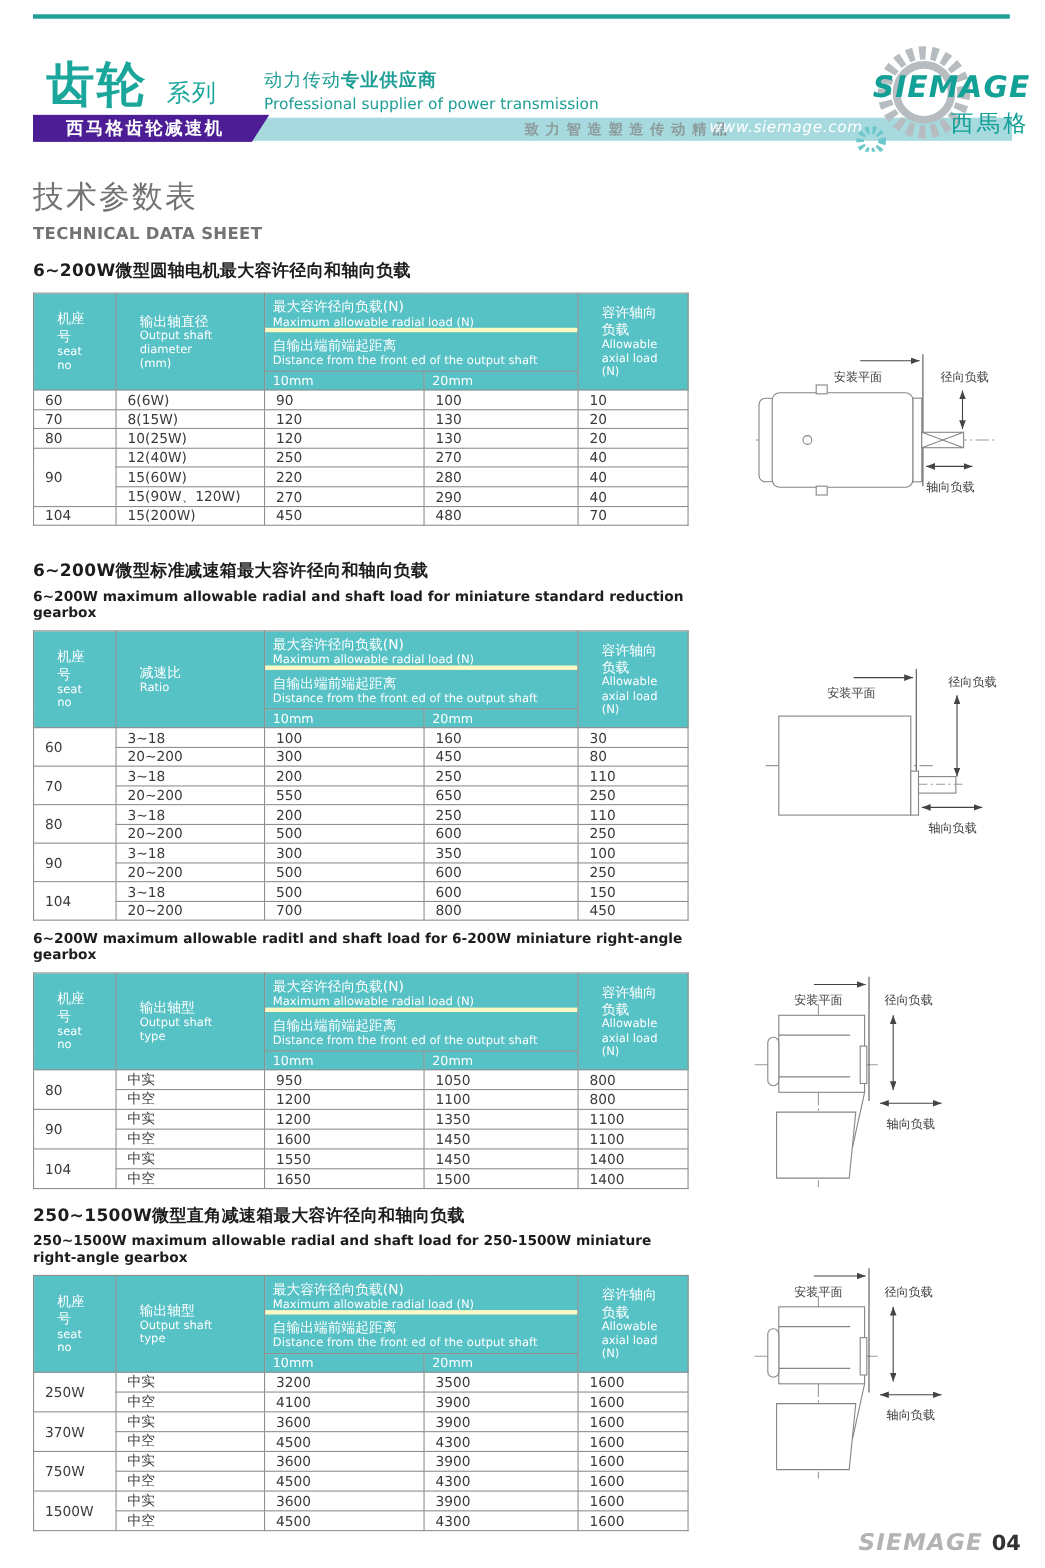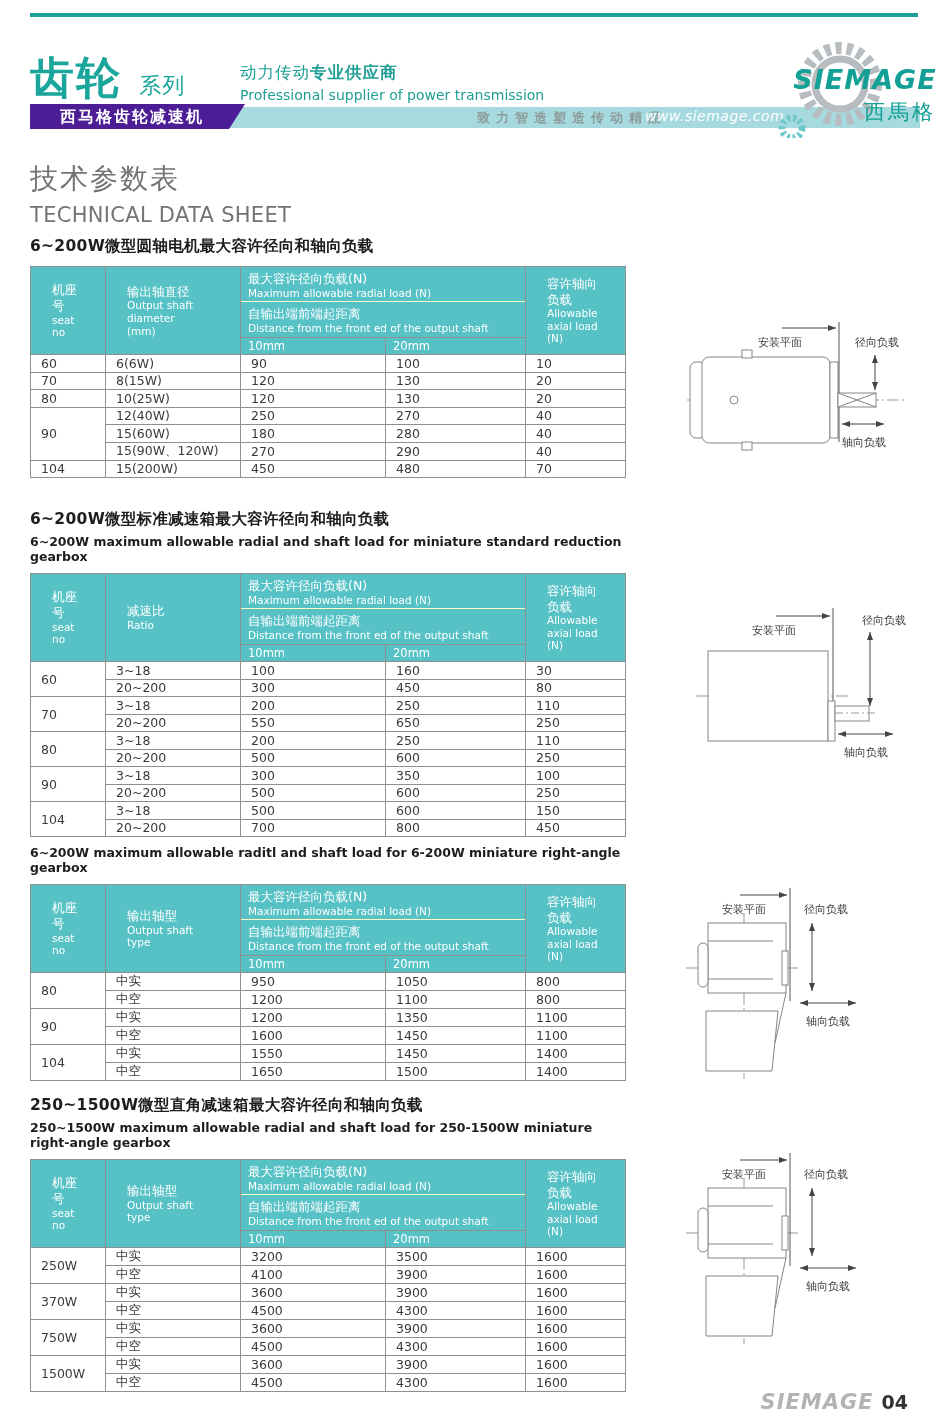--- a/index.html
+++ b/index.html
@@ -5,72 +5,72 @@
   *{box-sizing:border-box;margin:0;padding:0}
   html,body{background:#fff}
   body{
     width:950px;height:1425px;position:relative;overflow:hidden;
     font-family:"DejaVu Sans","Liberation Sans",sans-serif;
   }
   .abs{position:absolute}
 
   
   .top-rule{left:30px;top:13px;width:888px;height:4px;background:#1f9f96}
-  .brand-cn{left:30px;top:56px;color:#1ba69c;font-weight:bold;font-size:44px;line-height:1;letter-spacing:2px}
+  .brand-cn{left:42px;top:56px;color:#1ba69c;font-weight:bold;font-size:44px;line-height:1;letter-spacing:2px}
   .brand-suffix{color:#1ba69c;font-size:22px;font-weight:normal;letter-spacing:1px}
   .tagline{left:240px;top:62px;color:#1e9e95}
   .tagline .cn{font-size:16.5px;letter-spacing:1px}
   .tagline .cn b{font-weight:bold}
   .tagline .en{font-size:14px;margin-top:3px}
   .banner-light{left:226px;top:107px;width:694px;height:21px;background:#a6dadf}
   .banner-dark{left:30px;top:104px;width:215px;height:25px;background:#4c1d95;
     clip-path:polygon(0 0,100% 0,calc(100% - 16px) 100%,0 100%);
     color:#fff;font-weight:bold;font-size:16px;line-height:25px;padding-left:30px;letter-spacing:2px}
   .banner-slogan{left:477px;top:109px;color:#8d9b9b;font-size:13px;font-weight:bold;letter-spacing:6px}
   .banner-url{left:645px;top:108px;color:#fff;font-size:14px;font-weight:normal;font-style:italic;letter-spacing:.5px}
   .logo{left:778px;top:34px;width:172px;height:104px}
   .logo svg{position:absolute;left:0;top:0}
   .logo .word{position:absolute;left:2px;top:30px;width:170px;color:#13a096;font-size:27px;font-weight:bold;font-style:italic;letter-spacing:1px;text-align:center}
   .logo .cnword{position:absolute;left:86px;top:64px;color:#13a096;font-size:21px;letter-spacing:3px;font-family:"DejaVu Serif","Liberation Serif",serif}
 
   
   .page-title{left:30px;top:160px;color:#737373}
   .page-title .cn{font-size:28px;letter-spacing:2px}
-  .page-title .en{font-size:21px;font-weight:normal;margin-top:5px;letter-spacing:.3px}
+  .page-title .en{font-size:15px;font-weight:bold;margin-top:5px;letter-spacing:.3px}
 
   
   .section{left:30px;width:600px}
   .sec-title-cn{font-size:15.5px;font-weight:bold;color:#1d1d1d;letter-spacing:.3px}
   .sec-title-en{font-size:12.5px;font-weight:bold;color:#1d1d1d;margin-top:4px}
   .s1{top:236px}.s2{top:509px}.s3{top:841px}.s4{top:1095px}
 
   
   table.spec{border-collapse:collapse;width:595px;table-layout:fixed;margin-top:9px;
     font-size:12.5px;color:#3a3a3a}
   .spec col.c1{width:75px}.spec col.c2{width:135px}.spec col.c3{width:145px}
   .spec col.c4{width:140px}.spec col.c5{width:100px}
   .spec th,.spec td{border:1px solid #8f8f8f}
   .spec thead th{background:#57c2c6;color:#fff;font-weight:normal;text-align:left;
     vertical-align:middle;padding:3px 21px}
   .hcn{font-size:12.5px;line-height:1.25}
   .hen{font-size:10.5px;line-height:1.2}
   .spec th.group{padding:0;vertical-align:top}
   .gtop,.gbot{padding:4px 7px;height:35px}
-  .gtop{border-bottom:1px solid #fef9c3}
+  .gtop{border-bottom:4px solid #fef9c3}
   .spec tr.sub th{height:17px;padding:1px 7px;font-size:11.5px;border-top:1px solid #fff}
   .spec tr.sub th + th{border-left:1px solid #fff}
   .spec td{height:17.5px;padding:0 4px 0 10px;background:#fff;vertical-align:middle}
 
   
   .diagram{pointer-events:none}
   .d1{left:682px;top:320px}.d2{left:688px;top:606px}.d3{left:678px;top:883px}.d4{left:678px;top:1148px}
   .diagram text{font-size:11px;fill:#3f3f3f}
 
   
-  .footer{right:42px;top:1390px;text-align:right}
+  .footer{right:22px;top:1390px;text-align:right}
   .footer .brand{color:#b3b3b3;font-size:21px;font-weight:bold;font-style:italic;letter-spacing:1px}
   .footer .page{color:#333;font-size:19px;font-weight:bold;margin-left:8px}
 </style>
 </head>
 <body>
 
 <div class="abs top-rule"></div>
 
 <div class="abs brand-cn">
   <span>齿轮</span>
@@ -169,21 +169,21 @@
         </tr>
         <tr>
           <td rowspan="3">90</td>
           <td>12(40W)</td>
           <td>250</td>
           <td>270</td>
           <td>40</td>
         </tr>
         <tr>
           <td>15(60W)</td>
-          <td>180</td>
+          <td>220</td>
           <td>280</td>
           <td>40</td>
         </tr>
         <tr>
           <td>15(90W、120W)</td>
           <td>270</td>
           <td>290</td>
           <td>40</td>
         </tr>
         <tr>

